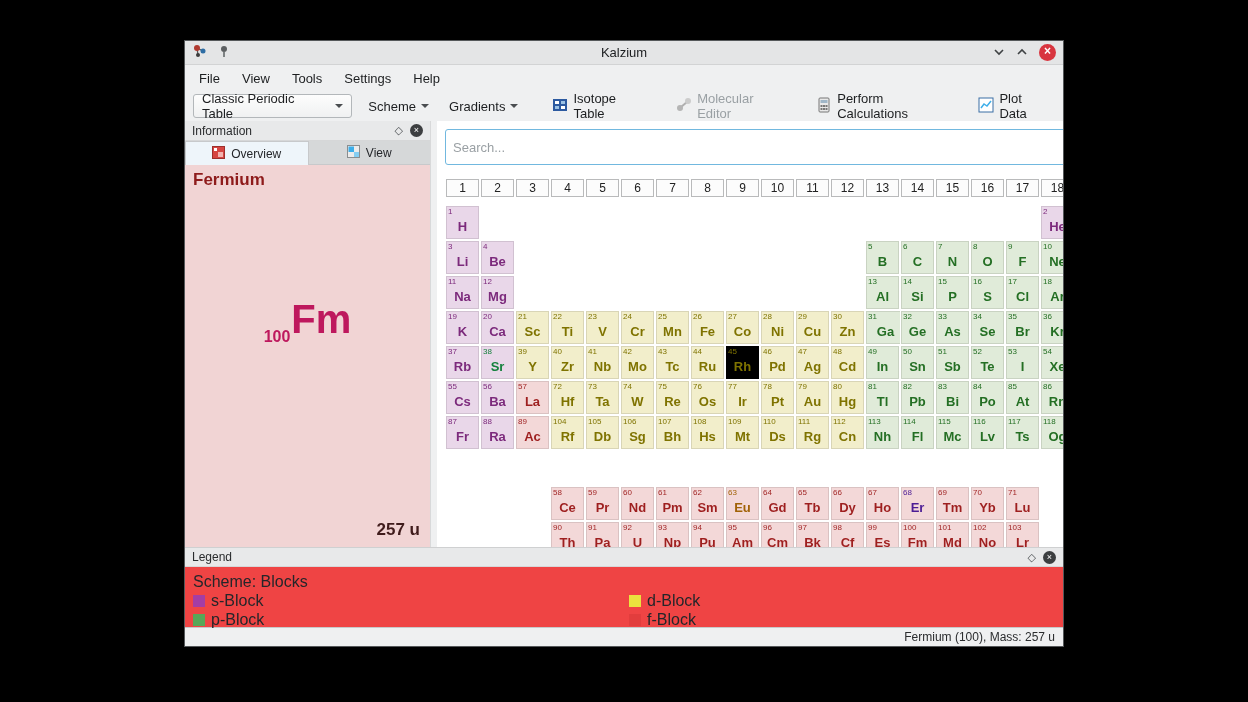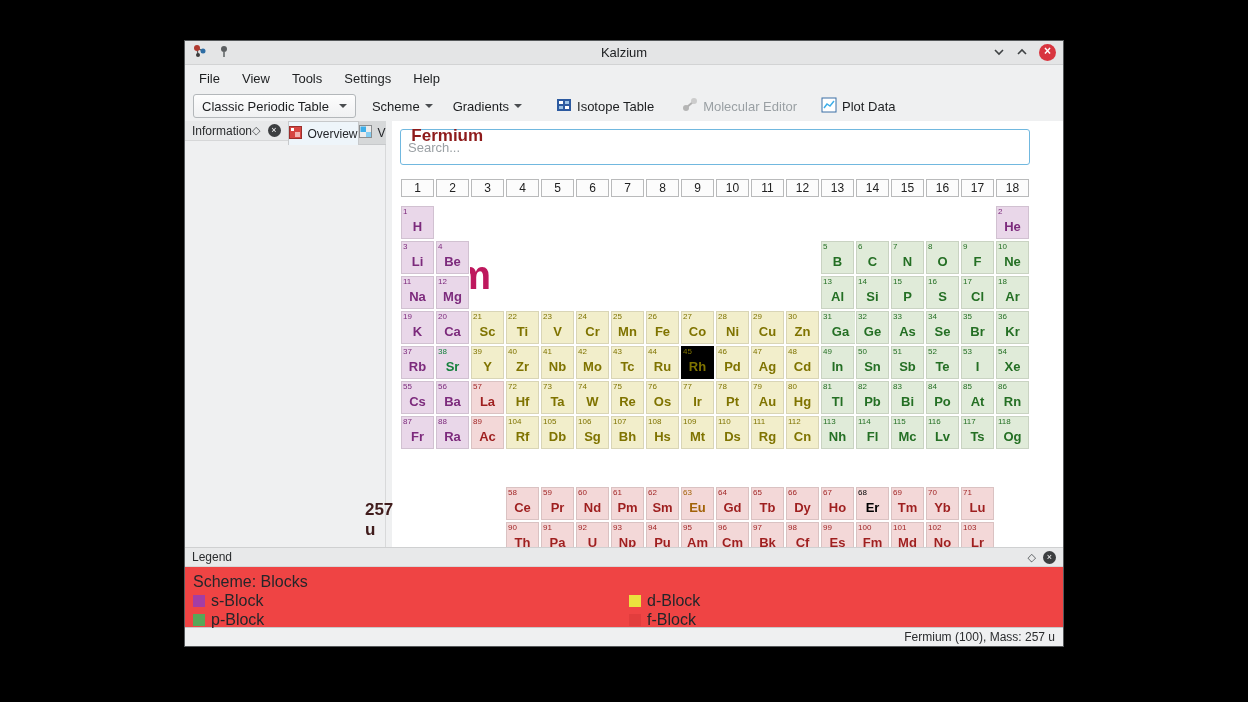--- a/index.html
+++ b/index.html
@@ -32,21 +32,21 @@
   .toolbar{ height:30px; display:flex; align-items:center; gap:12px; padding:0 8px;
     font-size:13px; color:#1c1e20; flex:0 0 auto;}
   .combo{ display:flex; align-items:center; gap:10px; height:24px; padding:0 8px;
     background:linear-gradient(#fdfdfd,#f0f1f2); border:1px solid #b3b7ba; border-radius:3px;}
   .caret{ width:0; height:0; border-left:4px solid transparent; border-right:4px solid transparent;
     border-top:4px solid #4a4d50;}
   .tool-btn{ display:flex; align-items:center; gap:5px; height:24px; padding:0 4px;}
   .tool-btn.disabled{ color:#9aa0a4; }
   
   .content{ flex:1 1 auto; display:flex; min-height:0;}
-  .sidebar{ width:201px; flex:0 0 auto; display:flex; border-right:1px solid #d8d9da;}
+  .sidebar{ width:246px; flex:0 0 auto; display:flex; flex-direction:column; border-right:1px solid #d8d9da;}
   .panel-header{ height:20px; background:#e8e9ea; border-bottom:1px solid #d6d7d8;
     display:flex; align-items:center; padding:0 7px; font-size:12px; color:#2a2c2e;}
   .panel-header .hdr-icons{ margin-left:auto; display:flex; align-items:center; gap:7px;}
   .float-icon{ font-size:11px; color:#4a4d50;}
   .panel-close{ width:13px; height:13px; border-radius:50%; background:#3c3e40; color:#fff;
     font-size:9px; line-height:13px; text-align:center;}
   .side-tabs{ height:24px; display:flex; flex:0 0 auto;}
   .tab{ flex:1; display:flex; align-items:center; justify-content:center; gap:6px; font-size:12px; color:#24262a;}
   .tab-active{ background:#eef5fa; border:1px solid #c7c9cb; border-bottom:none;}
   .tab-inactive{ background:#d6d8d9; border-bottom:1px solid #c7c9cb;}
@@ -161,20 +161,37 @@
     <div class="tool-btn disabled" style="margin-left:8px;">
       <span>
         <svg width="16" height="16">
             <line x1="5" y1="10" x2="11" y2="5" stroke="#b0b0b0" stroke-width="2"></line>
             <circle cx="4" cy="11" r="3" fill="#b5b5b5"></circle>
             <circle cx="12" cy="4" r="3" fill="#cccccc"></circle>
           </svg>
       </span>
       <span>Molecular Editor</span>
     </div>
+    <div class="tool-btn" style="margin-left:8px;">
+      <span>
+        <svg width="16" height="16">
+            <rect x="3" y="1" width="10" height="14" rx="1" fill="#e9e9e9" stroke="#777"></rect>
+            <rect x="4.5" y="3" width="7" height="3" fill="#9fb6c8"></rect>
+            <g fill="#777">
+              <rect x="4.5" y="8" width="2" height="2"></rect>
+              <rect x="7" y="8" width="2" height="2"></rect>
+              <rect x="9.5" y="8" width="2" height="2"></rect>
+              <rect x="4.5" y="11" width="2" height="2"></rect>
+              <rect x="7" y="11" width="2" height="2"></rect>
+              <rect x="9.5" y="11" width="2" height="2"></rect>
+            </g>
+          </svg>
+      </span>
+      <span>Perform Calculations</span>
+    </div>
     <div class="tool-btn" style="margin-left:4px;">
       <span>
         <svg width="16" height="16">
             <rect x="1" y="1" width="14" height="14" fill="#ffffff" stroke="#3b6ea5"></rect>
             <polyline points="3,11 6,7 9,9 13,4" fill="none" stroke="#3daee9" stroke-width="1.5"></polyline>
           </svg>
       </span>
       <span>Plot Data</span>
     </div>
   </div>
@@ -638,21 +655,21 @@
             <span class="sym">Tb</span>
           </div>
           <div class="cell" style="grid-area: 9 / 12; background: rgb(243, 216, 216); color: rgb(158, 31, 31);">
             <span class="anum">66</span>
             <span class="sym">Dy</span>
           </div>
           <div class="cell" style="grid-area: 9 / 13; background: rgb(243, 216, 216); color: rgb(158, 31, 31);">
             <span class="anum">67</span>
             <span class="sym">Ho</span>
           </div>
-          <div class="cell" style="grid-area: 9 / 14; background: rgb(243, 216, 216); color: #000000;">
+          <div class="cell" style="grid-area: 9 / 14; background: rgb(243, 216, 216); color: #4c1d95;">
             <span class="anum">68</span>
             <span class="sym">Er</span>
           </div>
           <div class="cell" style="grid-area: 9 / 15; background: rgb(243, 216, 216); color: rgb(158, 31, 31);">
             <span class="anum">69</span>
             <span class="sym">Tm</span>
           </div>
           <div class="cell" style="grid-area: 9 / 16; background: rgb(243, 216, 216); color: rgb(158, 31, 31);">
             <span class="anum">70</span>
             <span class="sym">Yb</span>

